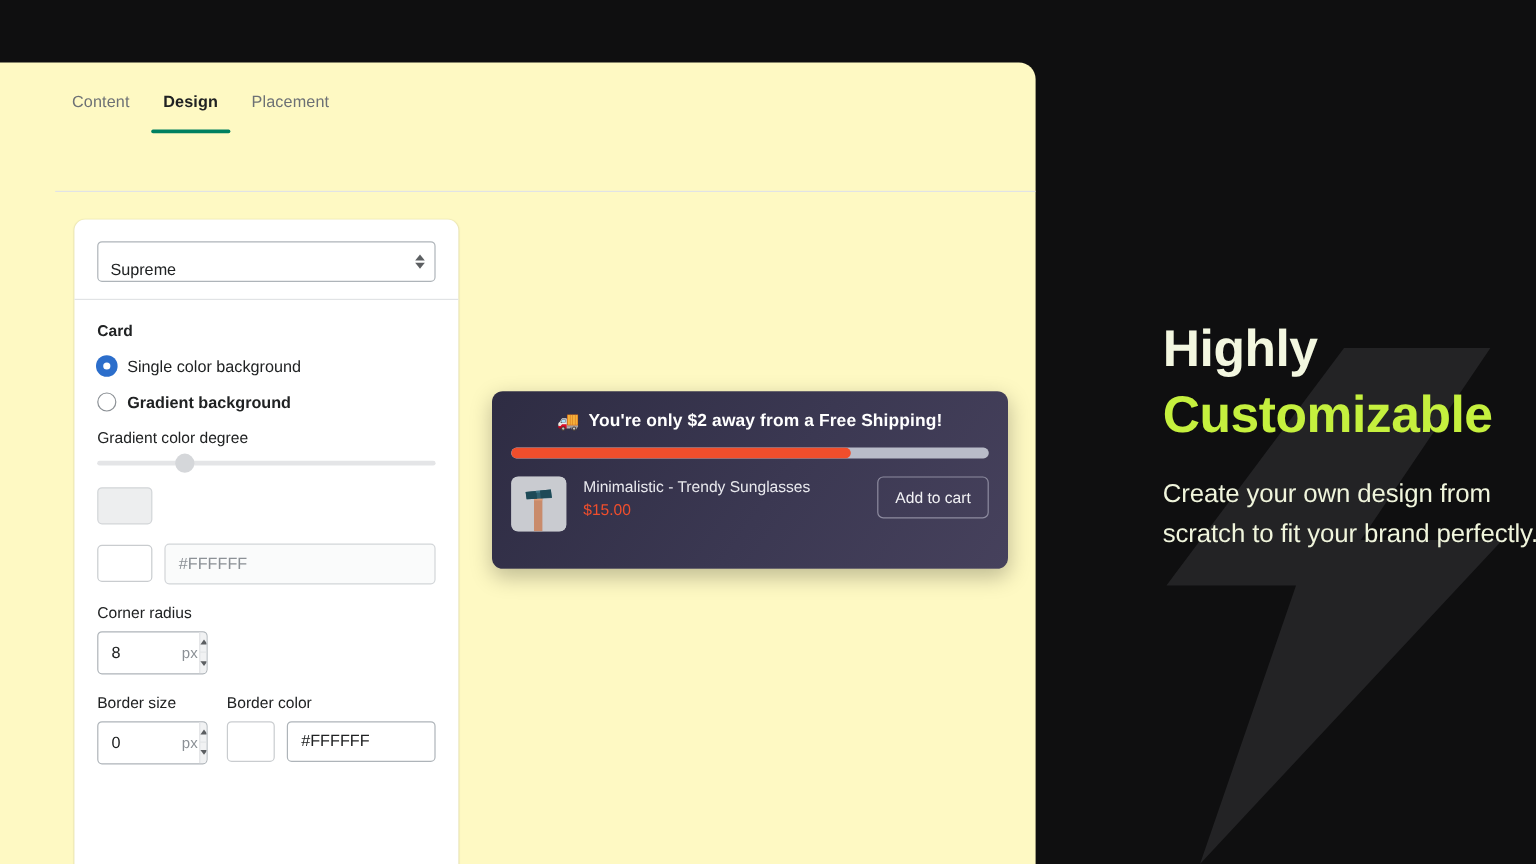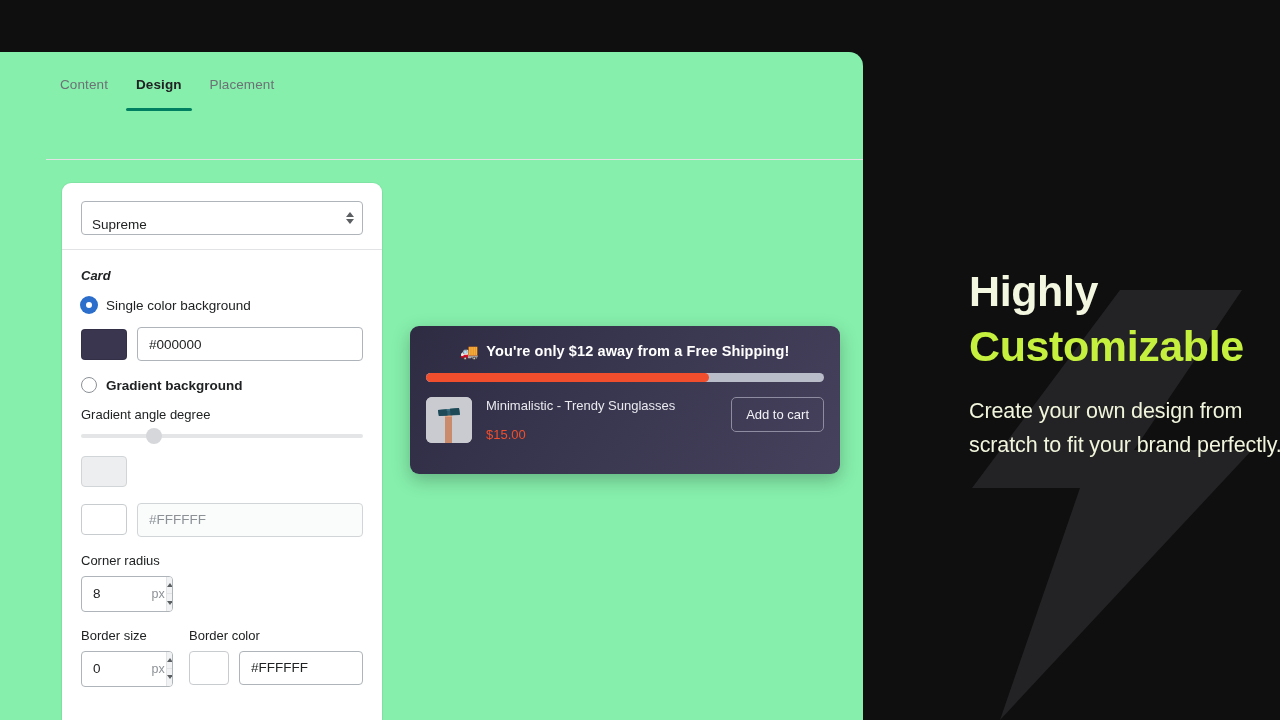--- a/index.html
+++ b/index.html
@@ -8,21 +8,21 @@
     background:#0F0F10;
     font-family:"Liberation Sans", sans-serif;
     -webkit-font-smoothing:antialiased;
   }
   .stage { position:relative; width:1280px; height:720px; }
 
   
   .app-panel {
     position:absolute; left:0; top:52px;
     width:863px; height:668px;
-    background:#86efac;
+    background:#fef9c3;
     border-top-right-radius:14px;
     overflow:hidden;
   }
   .tabbar {
     position:absolute; left:46px; top:16px; right:0;
     height:51px;
     display:flex; align-items:flex-start; gap:0;
   }
   .tab {
     font-size:13.5px; color:#6D7175; letter-spacing:.1px;
@@ -50,21 +50,20 @@
   .sec { padding:18px 19px 14px 19px; }
   .divider { height:1px; background:#E1E3E5; width:100%; }
 
   .field-label {
     font-size:13px; color:#202223; margin-bottom:6px; display:block;
     line-height:1.3;
   }
   .sec-title {
     font-size:13px; color:#202223; font-weight:700; margin-bottom:14px;
     display:block;
-    font-style:italic;
   }
 
   
   .select-wrap { position:relative; }
   .select-box {
     width:100%; height:34px;
     border:1px solid #AEB4B9; border-radius:4px;
     background:#FFFFFF;
     font-size:13.5px; color:#202223;
     padding:12px 30px 0 10px;
@@ -171,21 +170,21 @@
     overflow:hidden; position:relative;
   }
   .pbar-fill { position:absolute; left:0; top:0; bottom:0; width:71%; background:#F04E2C; border-radius:5px; }
   .pv-body { display:flex; align-items:flex-start; gap:14px; margin-top:15px; }
   .thumbimg {
     width:46px;height:46px;border-radius:6px;flex:none;overflow:hidden;
     background:#C9CBD0; position:relative;
   }
   .pv-texts { flex:1; min-width:0; }
   .pv-name { color:#E9E9EE; font-size:13px; line-height:1.35; }
-  .pv-price { color:#F04E2C; font-size:13px; margin-top:12px; }
+  .pv-price { color:#F04E2C; font-size:13px; margin-top:2px; }
   .atc {
     border:1px solid #8E8CA0; border-radius:5px;
     color:#F2F2F5; font-size:13px;
     padding:9px 14px; background:transparent; font-family:inherit; cursor:pointer;
     white-space:nowrap;
   }
 
   
   .promo { position:absolute; left:912px; top:0; width:417px; height:720px; overflow:hidden; }
   .bolt { position:absolute; left:40px; top:290px; width:340px; height:430px; }
@@ -227,32 +226,28 @@
       <div class="divider"></div>
 
       <div class="sec">
         <span class="sec-title">Card</span>
 
         <div class="radio-row">
           <span class="radio checked"></span>
           <span class="radio-label">Single color background</span>
         </div>
 
-        <div class="color-row">
-          <span class="swatch" style="background:#3B3650"></span>
-          <div class="hexinput">#000000</div>
-        </div>
 
         <div class="radio-row">
           <span class="radio"></span>
           <span class="radio-label dim">Gradient background</span>
         </div>
 
         <div class="slider-wrap">
-          <span class="field-label">Gradient angle degree</span>
+          <span class="field-label">Gradient color degree</span>
           <div class="track">
             <span class="thumb" style="left: 26%;"></span>
           </div>
         </div>
 
         <div class="color-row">
           <span class="swatch empty"></span>
         </div>
 
         <div class="color-row">
@@ -304,21 +299,21 @@
             </div>
           </div>
         </div>
 
       </div>
     </div>
 
     <div class="preview" style="left:0;top:0;position:absolute;margin-left:410px;margin-top:274px">
       <div class="pv-head">
         <span class="truck">🚚</span>
-        <span>You're only $12 away from a Free Shipping!</span>
+        <span>You're only $2 away from a Free Shipping!</span>
       </div>
       <div class="pbar">
         <span class="pbar-fill" style="width: 71%; background: rgb(240, 78, 44);"></span>
       </div>
       <div class="pv-body">
         <span class="thumbimg">
           <svg width="46" height="46" viewBox="0 0 46 46">
             <rect width="46" height="46" fill="#C9CBD0"></rect>
             <rect x="19" y="16" width="7" height="30" fill="#C98B6B"></rect>
             <rect x="19" y="14" width="7" height="6" fill="#E2A07C"></rect>

